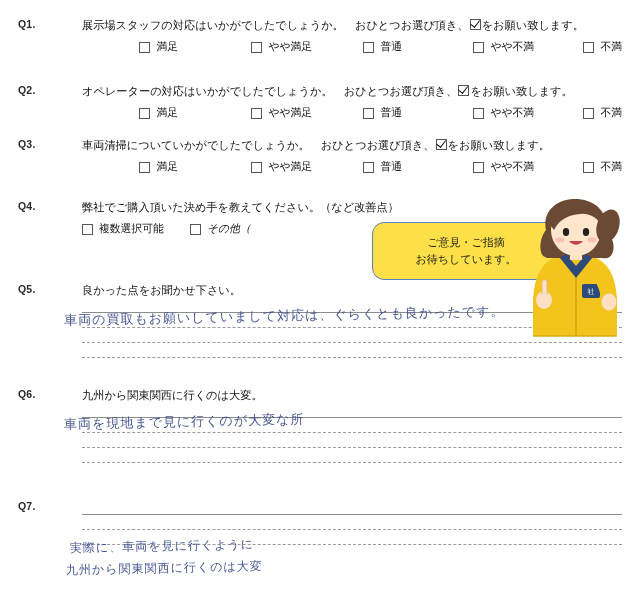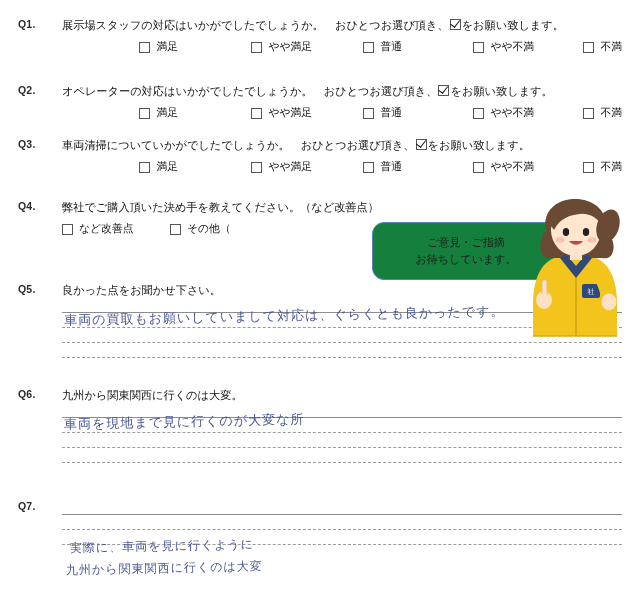--- a/index.html
+++ b/index.html
@@ -30,21 +30,21 @@
     position: absolute;
     left: 0;
     top: 0;
     width: 34px;
     font-size: 10.5px;
     font-weight: bold;
     color: #2b2b2b;
     letter-spacing: 0.2px;
   }
   .q-body {
-    margin-left: 44px;
+    margin-left: 64px;
   }
   .q-text {
     font-size: 11.2px;
     line-height: 1.35;
     color: #111;
     white-space: nowrap;
   }
   
   .choices {
     margin-top: 7px;
@@ -100,21 +100,21 @@
     border-bottom: 1.3px solid #1b1b1b;
     transform: rotate(38deg);
   }
   
   .grid-row {
     margin-top: 7px;
     display: flex;
     align-items: center;
   }
   .grid-row .choice { width: 108px; }
-  .grid-row .choice.wide { width: 128px; }
+  .grid-row .choice.wide { width: 128px; font-style: italic; }
 
   
   .lines { margin-top: 6px; }
   .dline {
     height: 0;
     border-bottom: 1px dashed #9a9a9a;
     margin-top: 14px;
   }
   .dline.solid { border-bottom: 1px solid #8c8c8c; }
 
@@ -133,21 +133,21 @@
 
   
   .bubble {
     position: absolute;
     left: 372px;
     top: 222px;
     width: 166px;
     padding: 11px 10px 12px 10px;
     border: 1.2px solid #5c7fc0;
     border-radius: 12px;
-    background: #15803d;
+    background: #fde047;
     text-align: center;
     font-size: 11px;
     line-height: 1.5;
     color: #1a1a1a;
   }
   .bubble .tail {
     position: absolute;
     right: -15px;
     top: 26px;
     width: 0; height: 0;
@@ -267,21 +267,21 @@
     </div>
   </div>
 
   <div class="q-block" style="top:200px;">
     <div class="q-label">Q4.</div>
     <div class="q-body">
       <div class="q-text">弊社でご購入頂いた決め手を教えてください。（など改善点）</div>
       <div class="grid-row">
         <div class="choice">
             <span class="box"></span>
-            <span>など改善点</span>
+            <span>複数選択可能</span>
           </div>
         <div class="choice wide">
             <span class="box"></span>
             <span>その他（</span>
           </div>
       </div>
     </div>
   </div>
 
   <div class="q-block" style="top:283px;">

